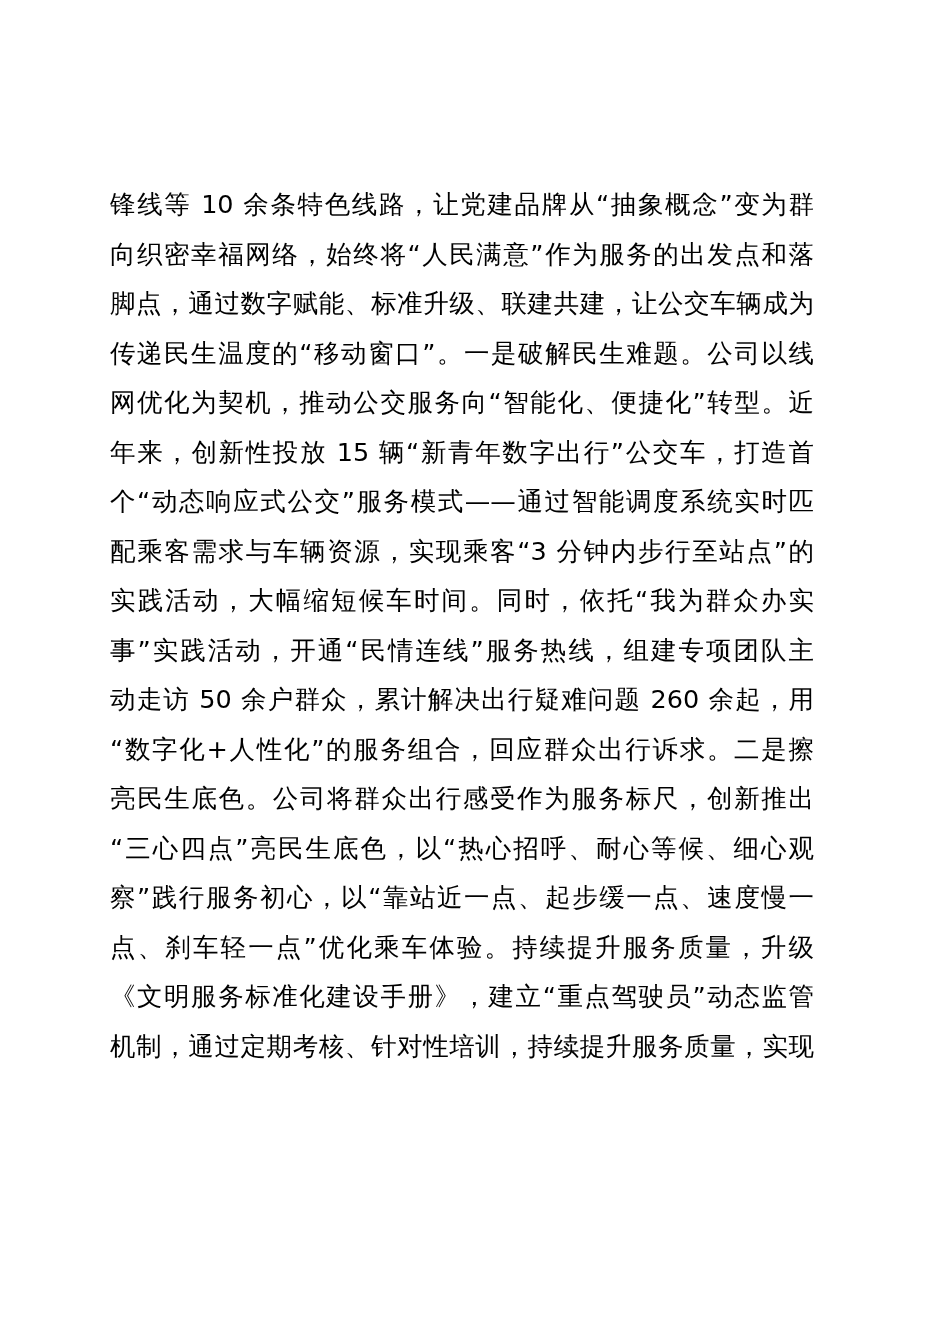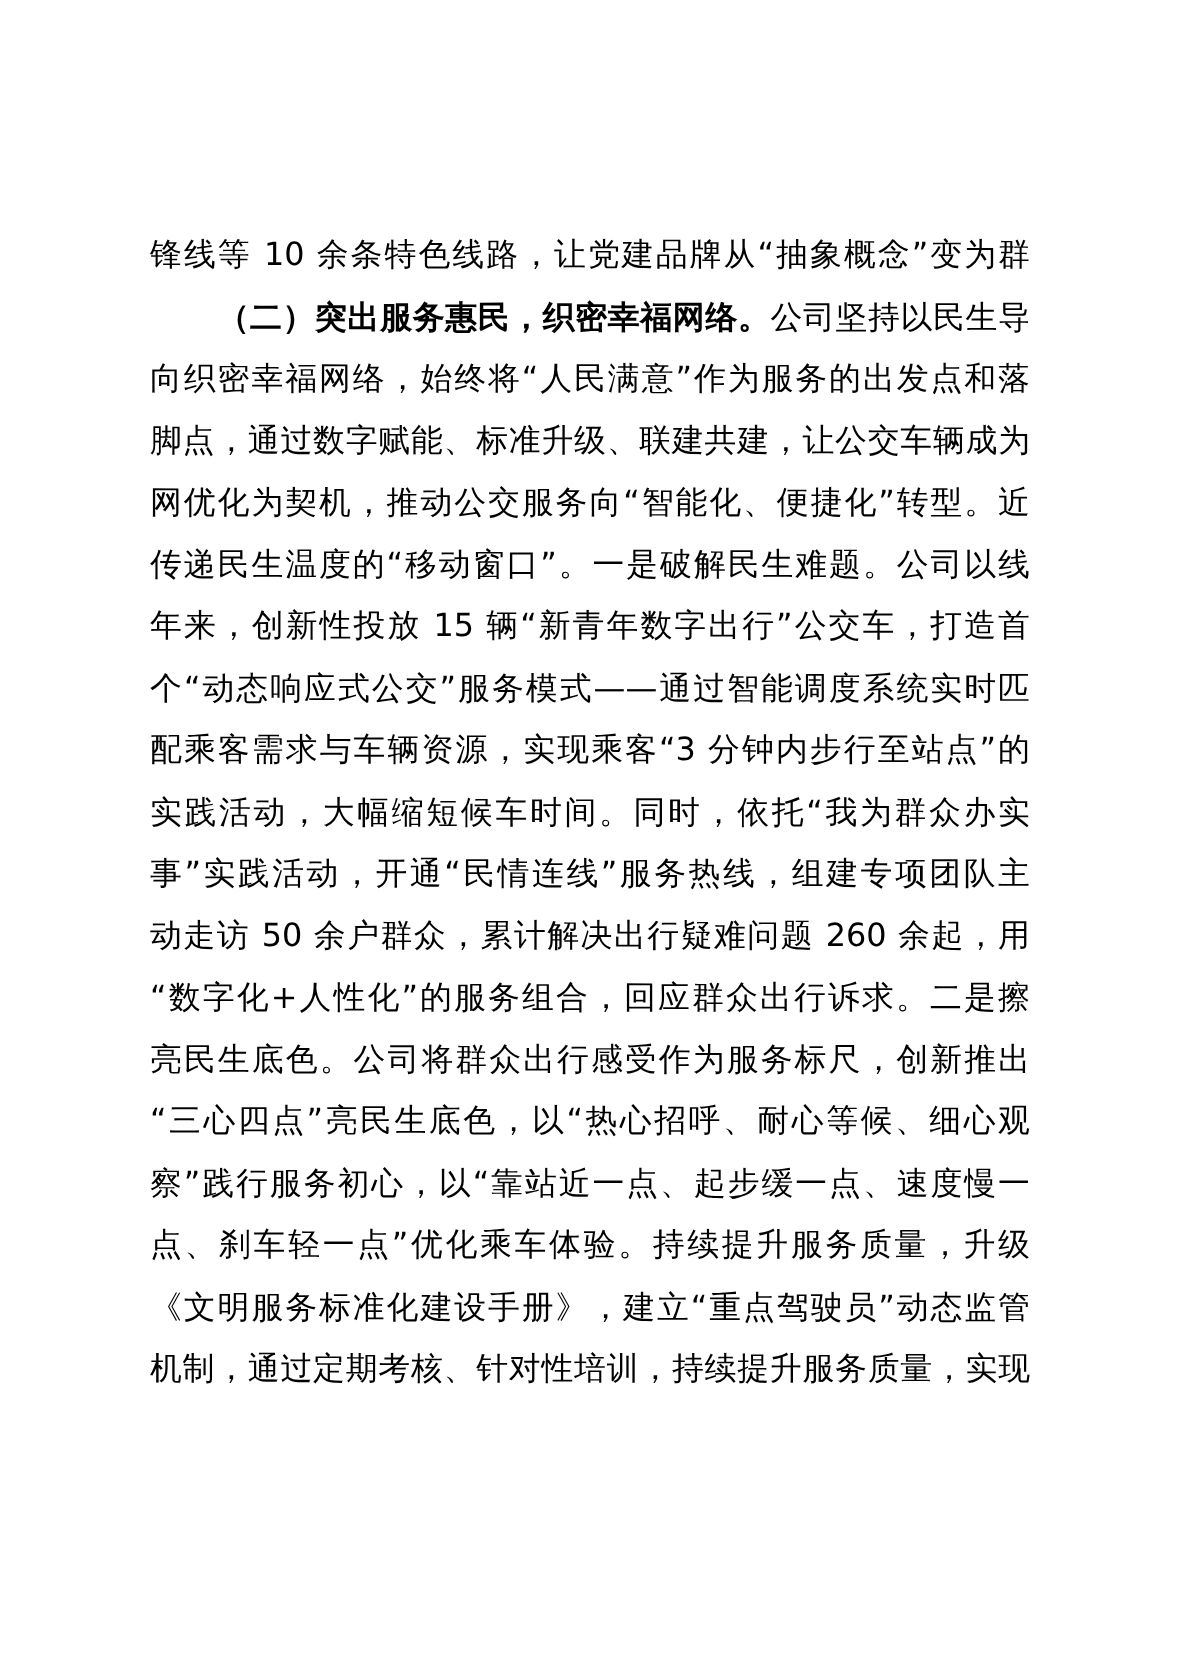--- a/index.html
+++ b/index.html
@@ -18,21 +18,21 @@
     .page {
       position: absolute;
       left: 0;
       top: 0;
       width: 950px;
       height: 1344px;
       background: #ffffff;
     }
     .text-block {
       position: absolute;
-      left: 120px;
+      left: 110px;
       top: 180px;
       width: 704px;
     }
     .line {
       height: 49.5px;
       line-height: 49.5px;
       font-size: 25.5px;
       white-space: nowrap;
       text-align: justify;
       text-align-last: justify;
@@ -49,25 +49,24 @@
     }
   </style>
 </head>
 <body>
 
 <div class="page">
   <div class="text-block">
 
     <div class="line">锋线等 10 余条特色线路，让党建品牌从“抽象概念”变为群</div>
 
-    <div class="line indent"><span class="bold">（二）突出服务惠民，织密幸福网络。</span><span>公司坚持以民生导</span></div>
     <div class="line">向织密幸福网络，始终将“人民满意”作为服务的出发点和落</div>
     <div class="line">脚点，通过数字赋能、标准升级、联建共建，让公交车辆成为</div>
+    <div class="line">传递民生温度的“移动窗口”。一是破解民生难题。公司以线</div>
     <div class="line">网优化为契机，推动公交服务向“智能化、便捷化”转型。近</div>
-    <div class="line">传递民生温度的“移动窗口”。一是破解民生难题。公司以线</div>
     <div class="line">年来，创新性投放 15 辆“新青年数字出行”公交车，打造首</div>
     <div class="line">个“动态响应式公交”服务模式——通过智能调度系统实时匹</div>
     <div class="line">配乘客需求与车辆资源，实现乘客“3 分钟内步行至站点”的</div>
     <div class="line">实践活动，大幅缩短候车时间。同时，依托“我为群众办实</div>
     <div class="line">事”实践活动，开通“民情连线”服务热线，组建专项团队主</div>
     <div class="line">动走访 50 余户群众，累计解决出行疑难问题 260 余起，用</div>
     <div class="line">“数字化+人性化”的服务组合，回应群众出行诉求。二是擦</div>
     <div class="line">亮民生底色。公司将群众出行感受作为服务标尺，创新推出</div>
     <div class="line">“三心四点”亮民生底色，以“热心招呼、耐心等候、细心观</div>
     <div class="line">察”践行服务初心，以“靠站近一点、起步缓一点、速度慢一</div>

